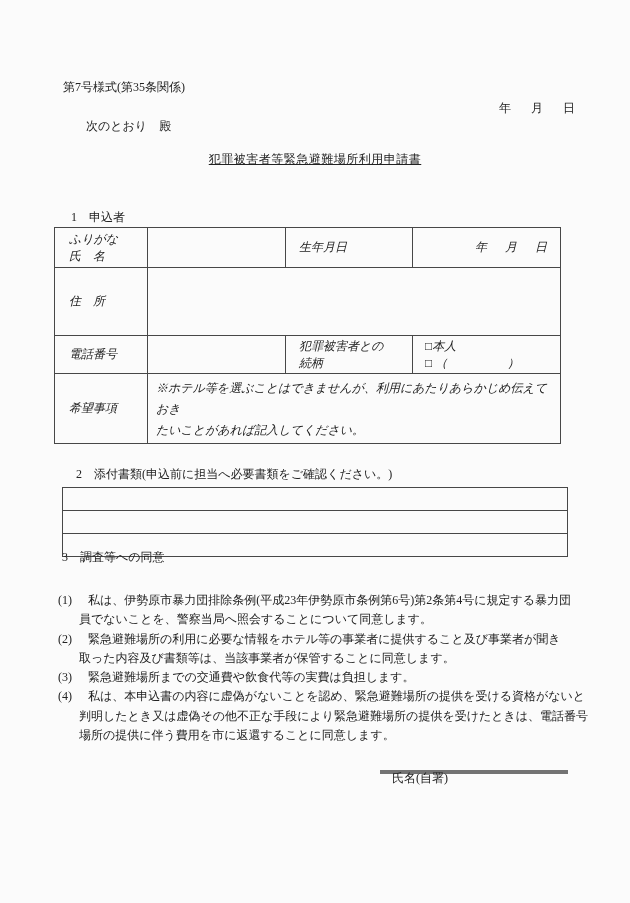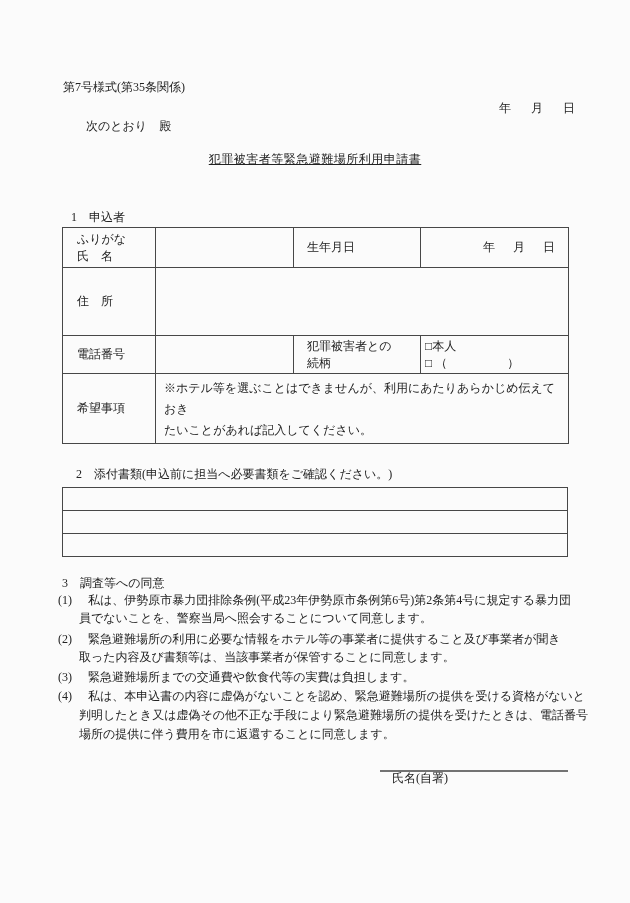--- a/index.html
+++ b/index.html
@@ -15,43 +15,43 @@
   .center{left:0;width:630px;text-align:center;}
 
   
   #form-number{left:63px;top:80px;}
   #date-line{left:499px;top:101px;letter-spacing:4px;}
   #addressee{left:86px;top:119px;}
   #form-title{top:152px;letter-spacing:0.5px;text-decoration:underline;}
   #intro{left:63px;top:189px;}
   #s1-heading{left:71px;top:210px;}
   #s2-heading{left:76px;top:467px;}
-  #s3-heading{left:62px;top:576px;}
+  #s3-heading{left:62px;top:550px;}
 
   table{border-collapse:collapse;table-layout:fixed;position:absolute;background:transparent;}
   td{border:1px solid #474747;padding:0;font-size:12px;vertical-align:middle;overflow:hidden;}
 
-  #applicant-table{left:62px;top:227px;width:506px;}
+  #applicant-table{left:54px;top:227px;width:506px;font-style:italic;}
   #applicant-table .lbl{padding-left:14px;}
   .two-line{line-height:17px;}
   .cell-pad{padding-left:13px;}
   .birth-val{text-align:right;padding-right:10px;letter-spacing:3px;}
-  .chk-cell{padding-left:4px;line-height:17px;vertical-align:middle;}
+  .chk-cell{padding-left:12px;line-height:17px;vertical-align:middle;}
   .hope-cell{padding:4px 6px 0 8px;line-height:21px;vertical-align:top;}
 
   #attachments-table{left:62px;top:487px;width:506px;}
   #attachments-table td{height:22px;}
 
   
   #consent-items{position:absolute;left:58px;top:591px;width:514px;line-height:19.3px;}
   .c-line{white-space:pre;}
   .c-num{display:inline-block;width:30px;}
-  .c-cont{padding-left:21px;font-family:Liberation Mono, monospace;}
+  .c-cont{padding-left:21px;}
 
-  #signature{position:absolute;left:380px;top:753px;width:188px;height:17px;border-bottom:2px solid #737373;line-height:17px;white-space:pre;}
+  #signature{position:absolute;left:380px;top:753px;width:188px;height:17px;border-bottom:4px solid #737373;line-height:17px;white-space:pre;}
 </style>
 </head>
 <body>
 
 <div class="page">
 
   <div class="abs" id="form-number">第7号様式(第35条関係)</div>
   <div class="abs" id="date-line">年　月　日</div>
   <div class="abs" id="addressee">次のとおり　殿</div>
   <div class="abs center" id="form-title">犯罪被害者等緊急避難場所利用申請書</div>

